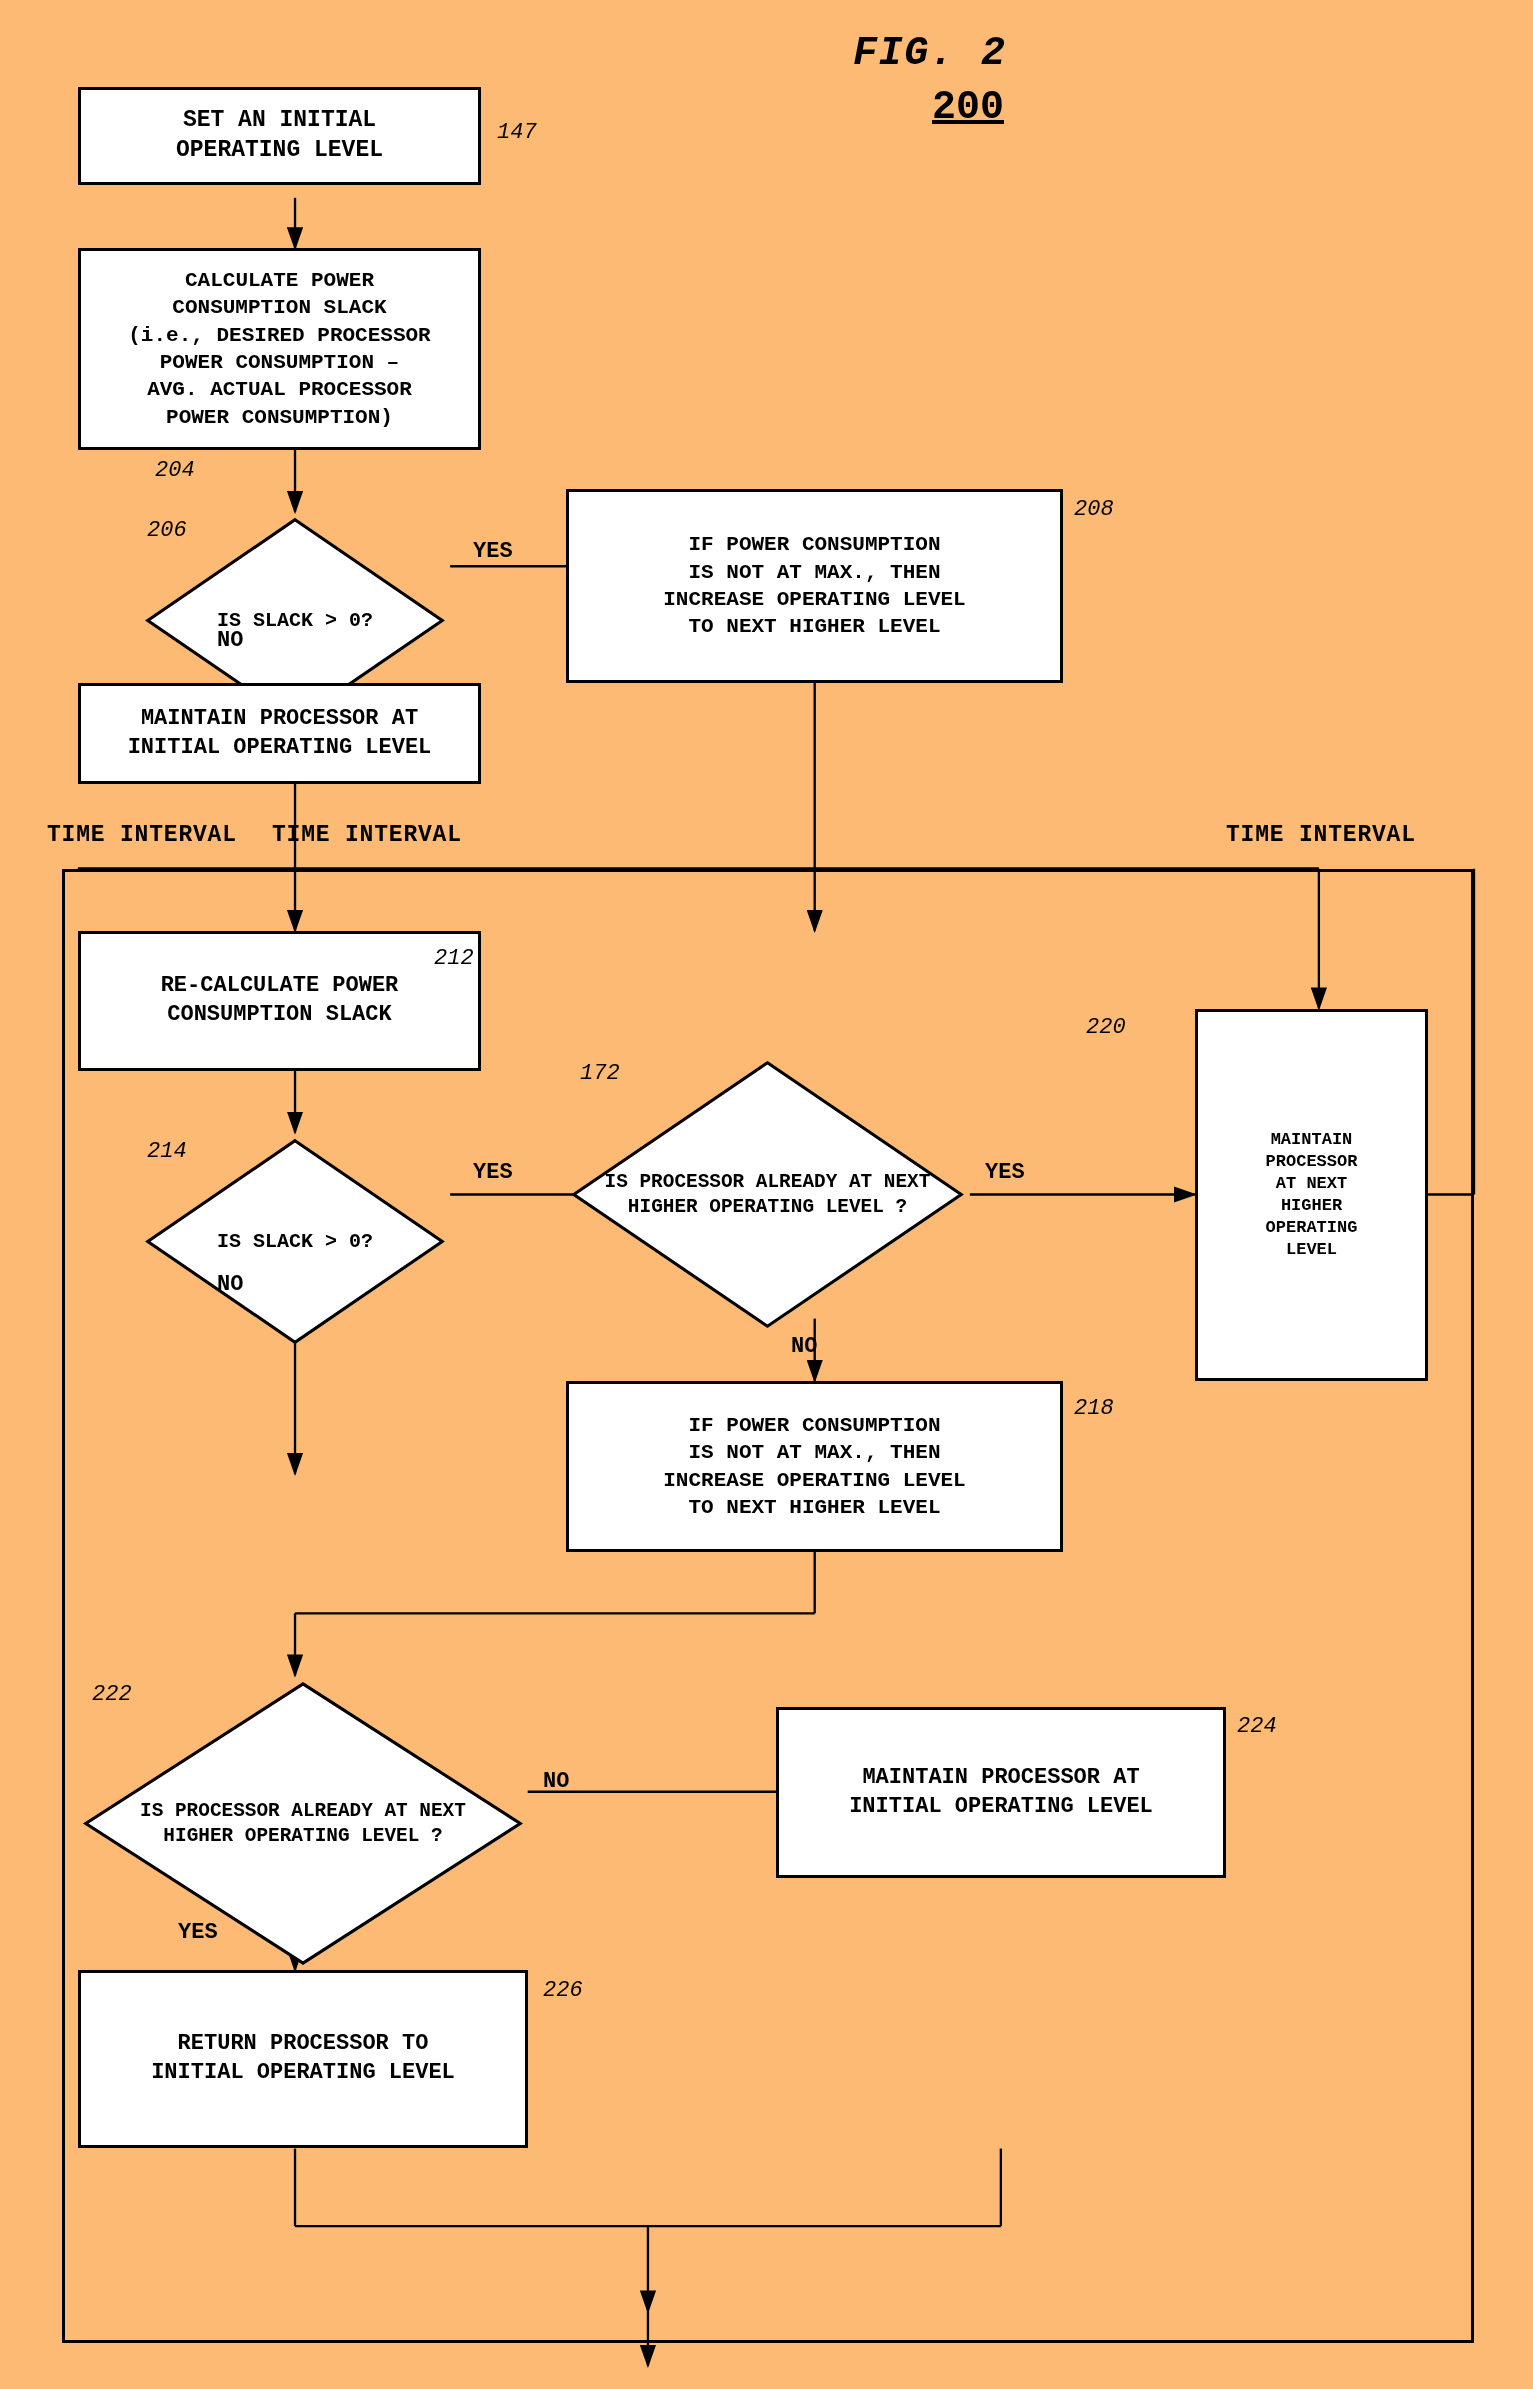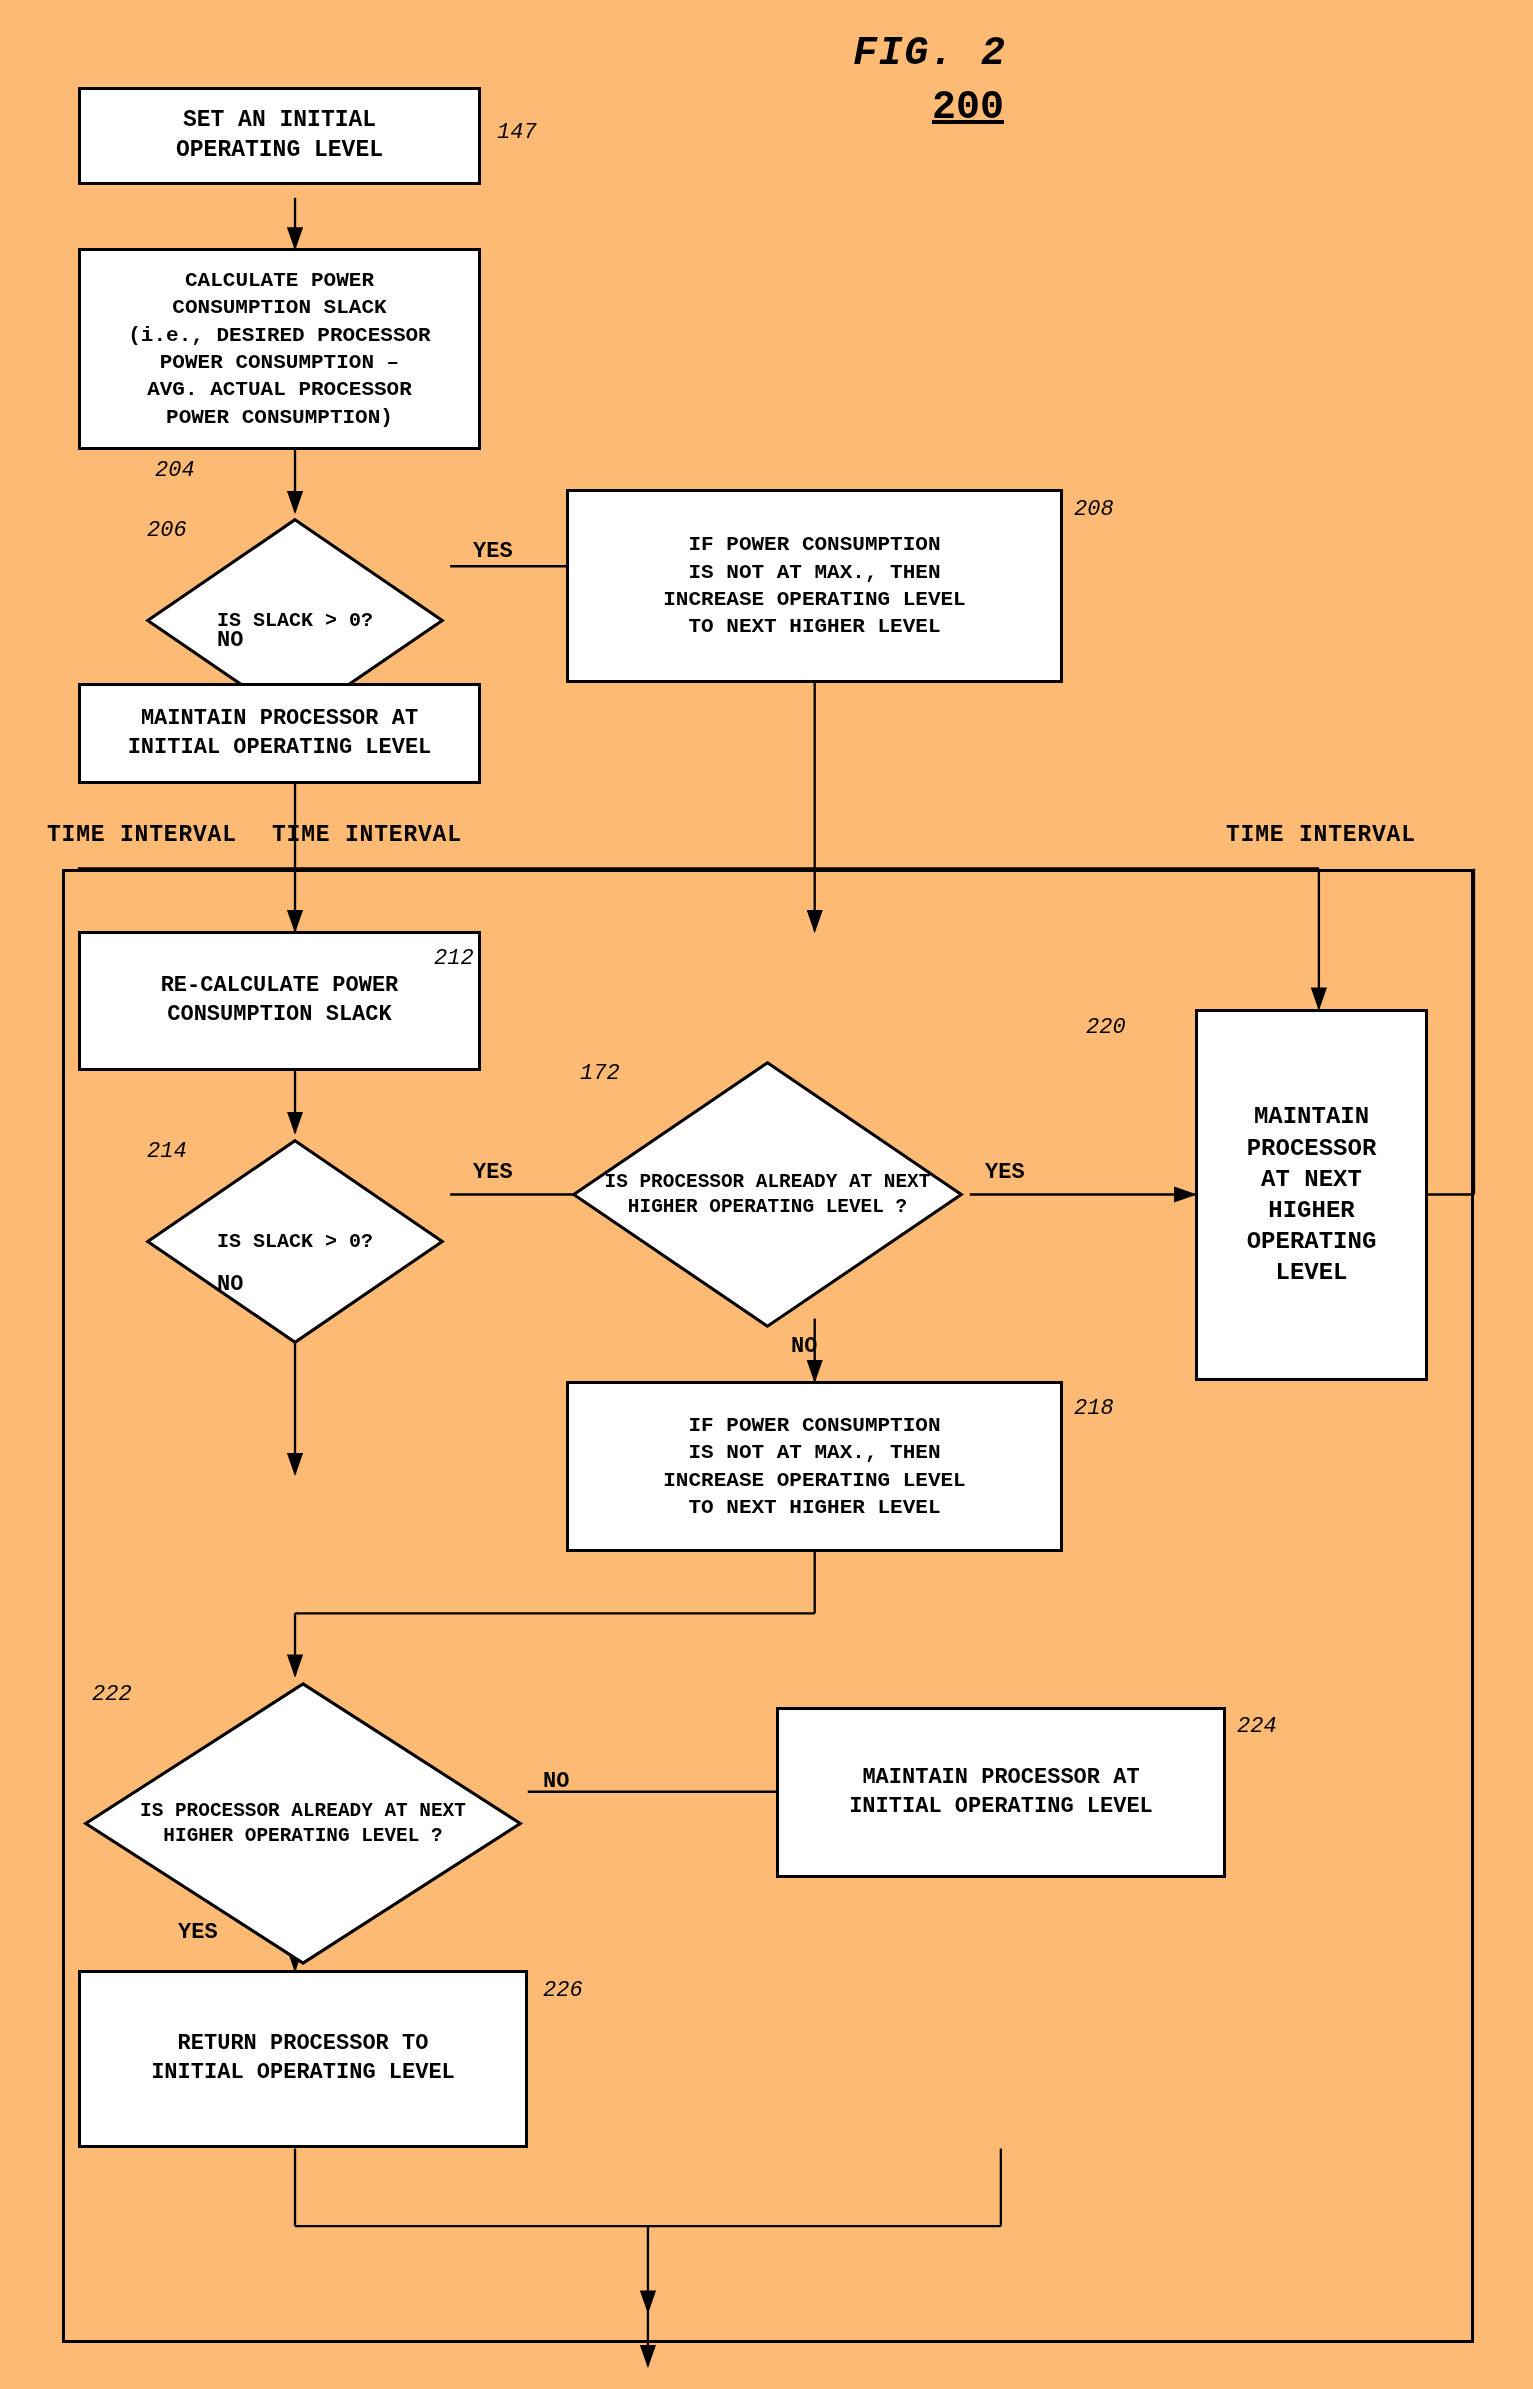--- a/index.html
+++ b/index.html
@@ -263,21 +263,21 @@
 ?</div>
   </div>
 
   <div class="ref-num" style="left:580px; top:1061px;">172</div>
 
   <div class="flow-label" style="left:985px; top:1160px;">YES</div>
 
   <div class="flow-label" style="left:791px; top:1334px;">NO</div>
 
   <div class="flow-box" style="left:1195px; top:1009px; width:233px; height:372px;">
-    <span style="white-space:pre-line; font-size:24px;">MAINTAIN
+    <span style="white-space:pre-line; font-size:17px;">MAINTAIN
 PROCESSOR
 AT NEXT
 HIGHER
 OPERATING
 LEVEL</span>
   </div>
 
   <div class="ref-num" style="left:1086px; top:1015px;">220</div>
 
   <div class="flow-box" style="left:566px; top:1381px; width:497px; height:171px;">

